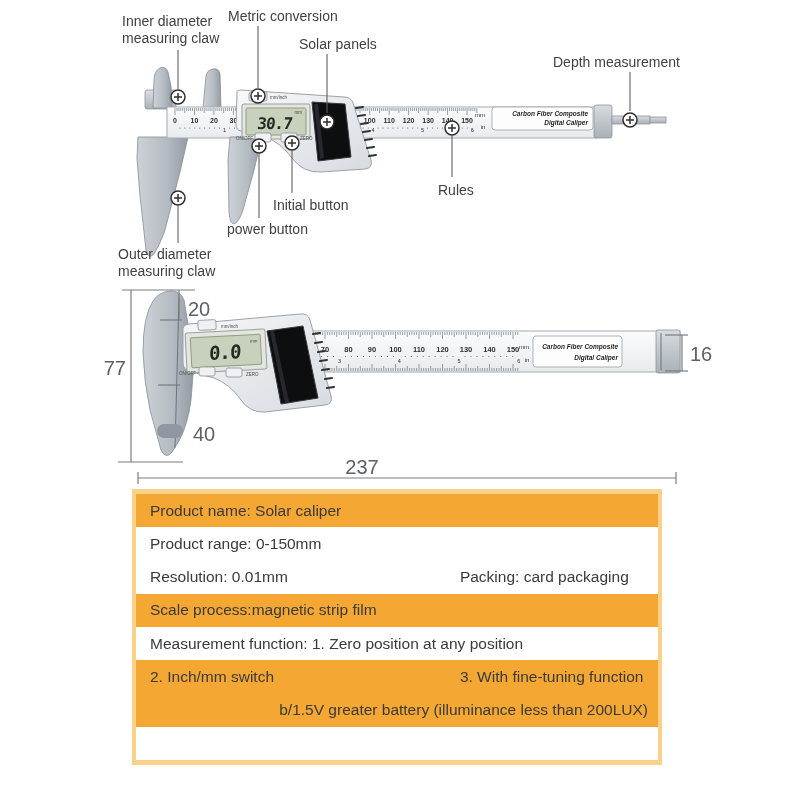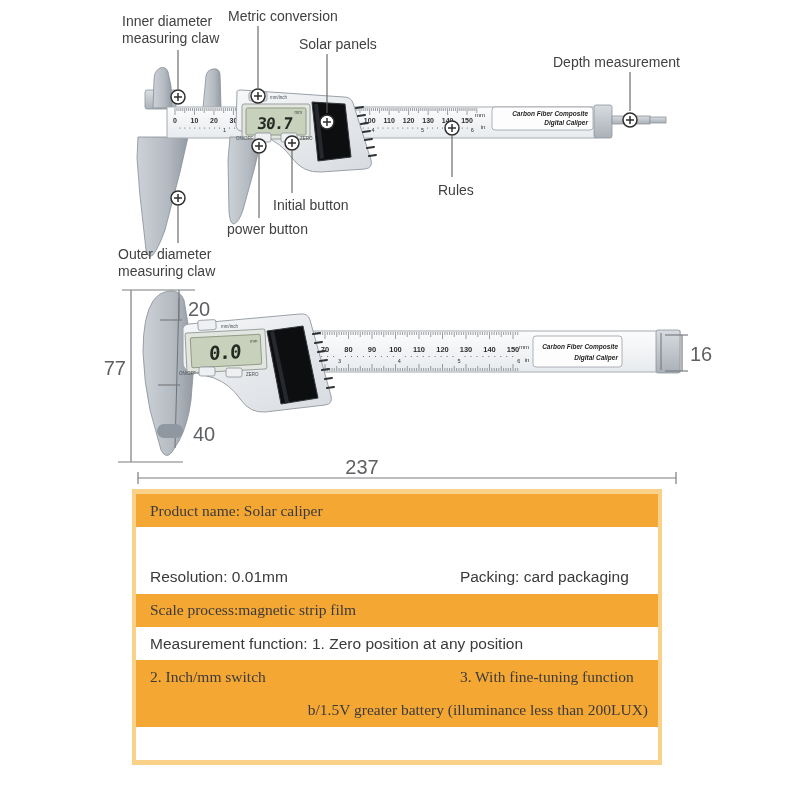--- a/index.html
+++ b/index.html
@@ -33,21 +33,21 @@
   .marker circle{fill:#ffffff;stroke:#2e2e2e;stroke-width:1.5;}
   .marker line{stroke:#2e2e2e;stroke-width:1.5;}
   .ruler text{font-family:"Liberation Sans",sans-serif;}
 
   
   .spec-table{position:absolute;left:132px;top:489px;width:530px;height:276px;
     background:var(--frame,#FAD189);padding:5px 4px;box-sizing:border-box;
     display:flex;flex-direction:column;}
   .trow{flex:1;display:flex;align-items:center;padding-left:14px;
     font-size:15.5px;color:var(--ttext,#3A3A3C);}
-  .trow.orange{background:var(--orange,#F5A733);font-family:Liberation Serif, serif;}
+  .trow.orange{background:var(--orange,#F5A733);}
   .trow.white{background:#ffffff;}
   .trow.right{justify-content:flex-end;padding-right:10px;padding-left:0;}
   .tcell{white-space:nowrap;}
   .tcell.c1{flex:0 0 61%;}
 </style>
 </head>
 <body>
 
 <div class="stage">
 
@@ -725,20 +725,21 @@
       <text x="690" y="361" class="dim-label">16</text>
     </g>
   </g>
 </svg>
 
 <div class="spec-table">
       <div class="trow orange">
         <div class="tcell c1">Product name: Solar caliper</div>
       </div>
       <div class="trow white">
+        <div class="tcell c1">Product range: 0-150mm</div>
       </div>
       <div class="trow white">
         <div class="tcell c1">Resolution: 0.01mm</div>
         <div class="tcell">Packing: card packaging</div>
       </div>
       <div class="trow orange">
         <div class="tcell">Scale process:magnetic strip film</div>
       </div>
       <div class="trow white">
         <div class="tcell">Measurement function: 1. Zero position at any position</div>

